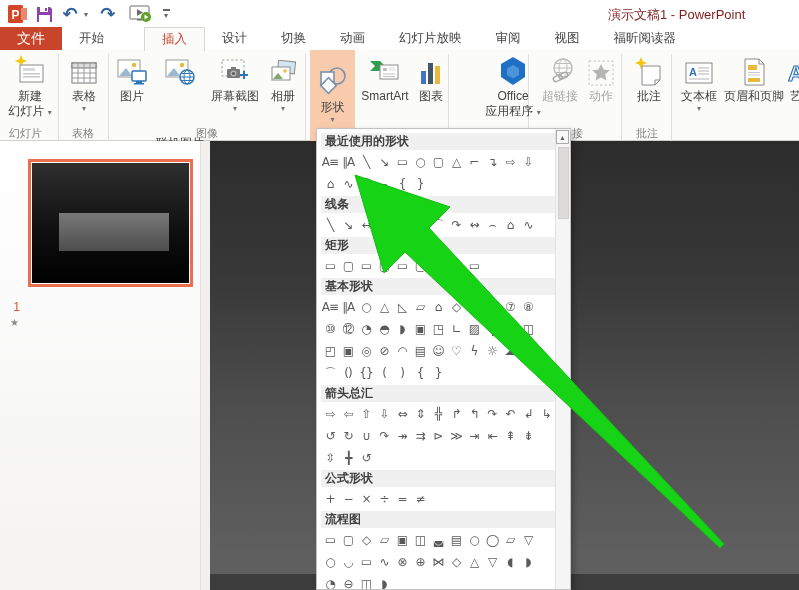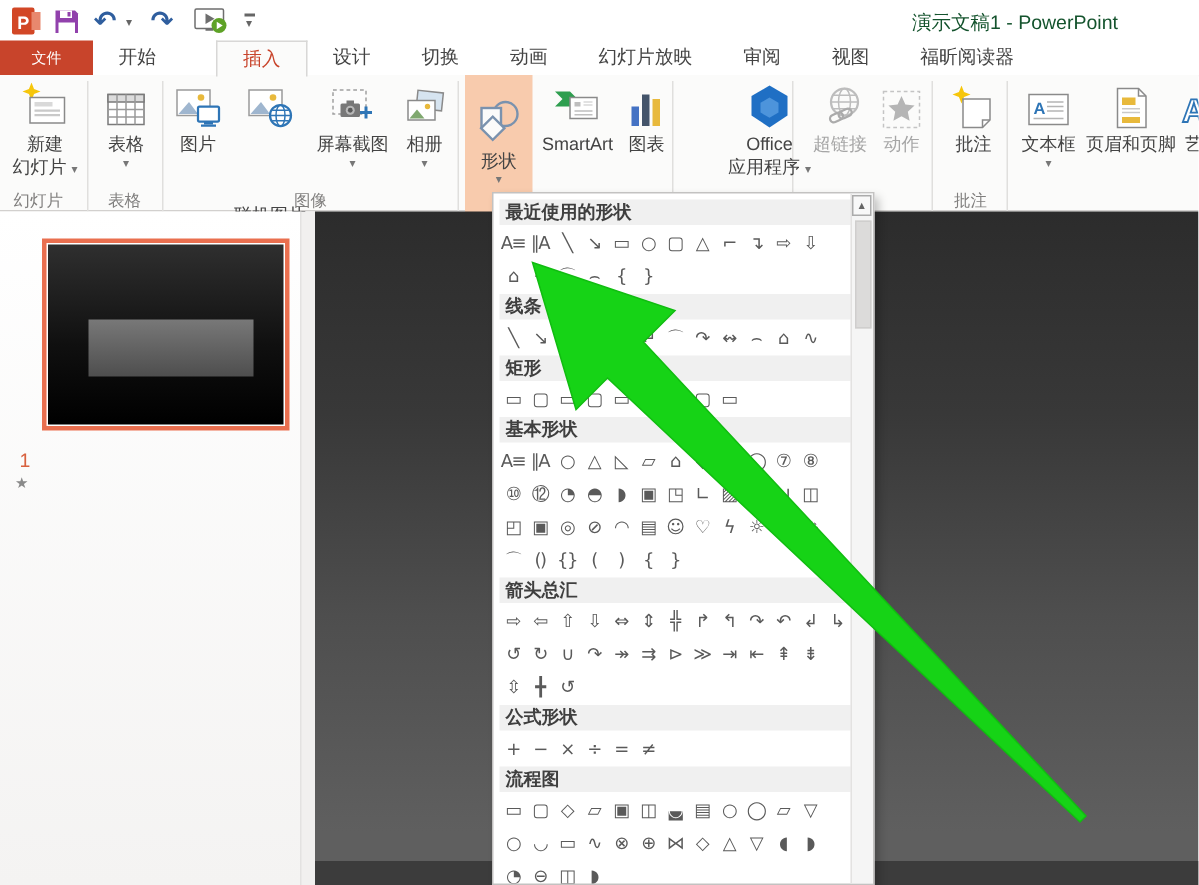--- a/index.html
+++ b/index.html
@@ -4,29 +4,29 @@
 <style>
   html,body{margin:0;padding:0;}
   body{width:799px;height:590px;position:relative;overflow:hidden;background:#fff;
        font-family:"Liberation Sans","DejaVu Sans",sans-serif;color:#444;
        -webkit-font-smoothing:antialiased;}
 
   
   #titlebar{position:absolute;left:0;top:0;width:799px;height:27px;background:#fff;}
   .qat{position:absolute;top:3px;display:flex;align-items:center;}
   .qat-btn{display:flex;align-items:center;justify-content:center;height:22px;}
-  #win-title{position:absolute;left:608px;top:6px;font-size:13px;color:#14532d;}
+  #win-title{position:absolute;left:608px;top:6px;font-size:13px;color:#7f1d1d;}
   .uglyph{font-size:18px;color:#2F5E9E;font-weight:bold;line-height:20px;}
   .mini-caret{font-size:8px;color:#666;margin-left:2px;}
 
   
   #tabrow{position:absolute;left:0;top:27px;width:799px;height:23px;background:#fff;
           border-bottom:1px solid #E5E4E2;}
   #file-tab{position:absolute;left:0;top:0;width:62px;height:23px;background:#C8442B;color:#fff;
-            font-size:10px;display:flex;align-items:center;justify-content:center;}
+            font-size:14px;display:flex;align-items:center;justify-content:center;}
   #tabs{position:absolute;left:62px;top:0;height:23px;display:flex;}
   .tab{padding:0 17px;font-size:12.5px;color:#444;display:flex;align-items:center;height:23px;}
   .tab.active{background:#FBFBFA;color:#C8442B;border:1px solid #D8D7D6;border-bottom:none;
               height:24px;box-sizing:border-box;z-index:3;margin-left:23px;}
 
   
   #ribbon{position:absolute;left:0;top:50px;width:799px;height:91px;background:#FBFBFA;
           border-bottom:1px solid #D2D0CE;box-sizing:border-box;}
   .rdiv{position:absolute;top:4px;width:1px;height:120px;background:#E0DFDD;}
   .rbtn{position:absolute;top:3px;display:flex;flex-direction:column;align-items:center;
@@ -51,21 +51,21 @@
               background:linear-gradient(180deg,#787878,#4E4E4E);}
 
   
   #main-area{position:absolute;left:210px;top:141px;width:589px;height:449px;
              background:linear-gradient(180deg,#2C2C2C 0%,#383838 30%,#4E4E4E 60%,#5F5F5F 92%);}
   #main-bottom-band{position:absolute;left:210px;top:574px;width:589px;height:16px;background:#3C3C3C;}
 
   
   #shapes-menu{position:absolute;left:316px;top:128px;width:255px;height:462px;background:#fff;
                border:1px solid #C3C2C1;box-sizing:border-box;z-index:10;
-               box-shadow:3px 3px 6px rgba(0,0,0,.25);overflow:hidden;margin-left:12px;}
+               box-shadow:3px 3px 6px rgba(0,0,0,.25);overflow:hidden;}
   #menu-body{position:absolute;left:0;top:0;width:238px;padding:3px 0 0 4px;}
   .sec-h{background:#F0F0F0;color:#3F3F3F;font-size:12px;font-weight:bold;height:17px;
          line-height:17px;padding-left:4px;margin:1px 2px 1px 0;}
   .sec-row{display:flex;height:22px;align-items:center;}
   .shape-cell{width:18px;height:22px;line-height:22px;text-align:center;font-size:12px;
               color:#5A5A5A;font-family:"DejaVu Sans",sans-serif;flex:0 0 auto;letter-spacing:-1px;}
   #menu-scrollbar{position:absolute;right:0;top:0;width:15px;height:460px;background:#F5F5F5;
                   border-left:1px solid #E3E2E1;box-sizing:border-box;}
   #menu-scroll-up{width:13px;height:14px;margin:1px 0 0 0;background:#F8F8F8;border:1px solid #ABABAB;
                   box-sizing:border-box;font-size:7px;color:#666;display:flex;align-items:center;

